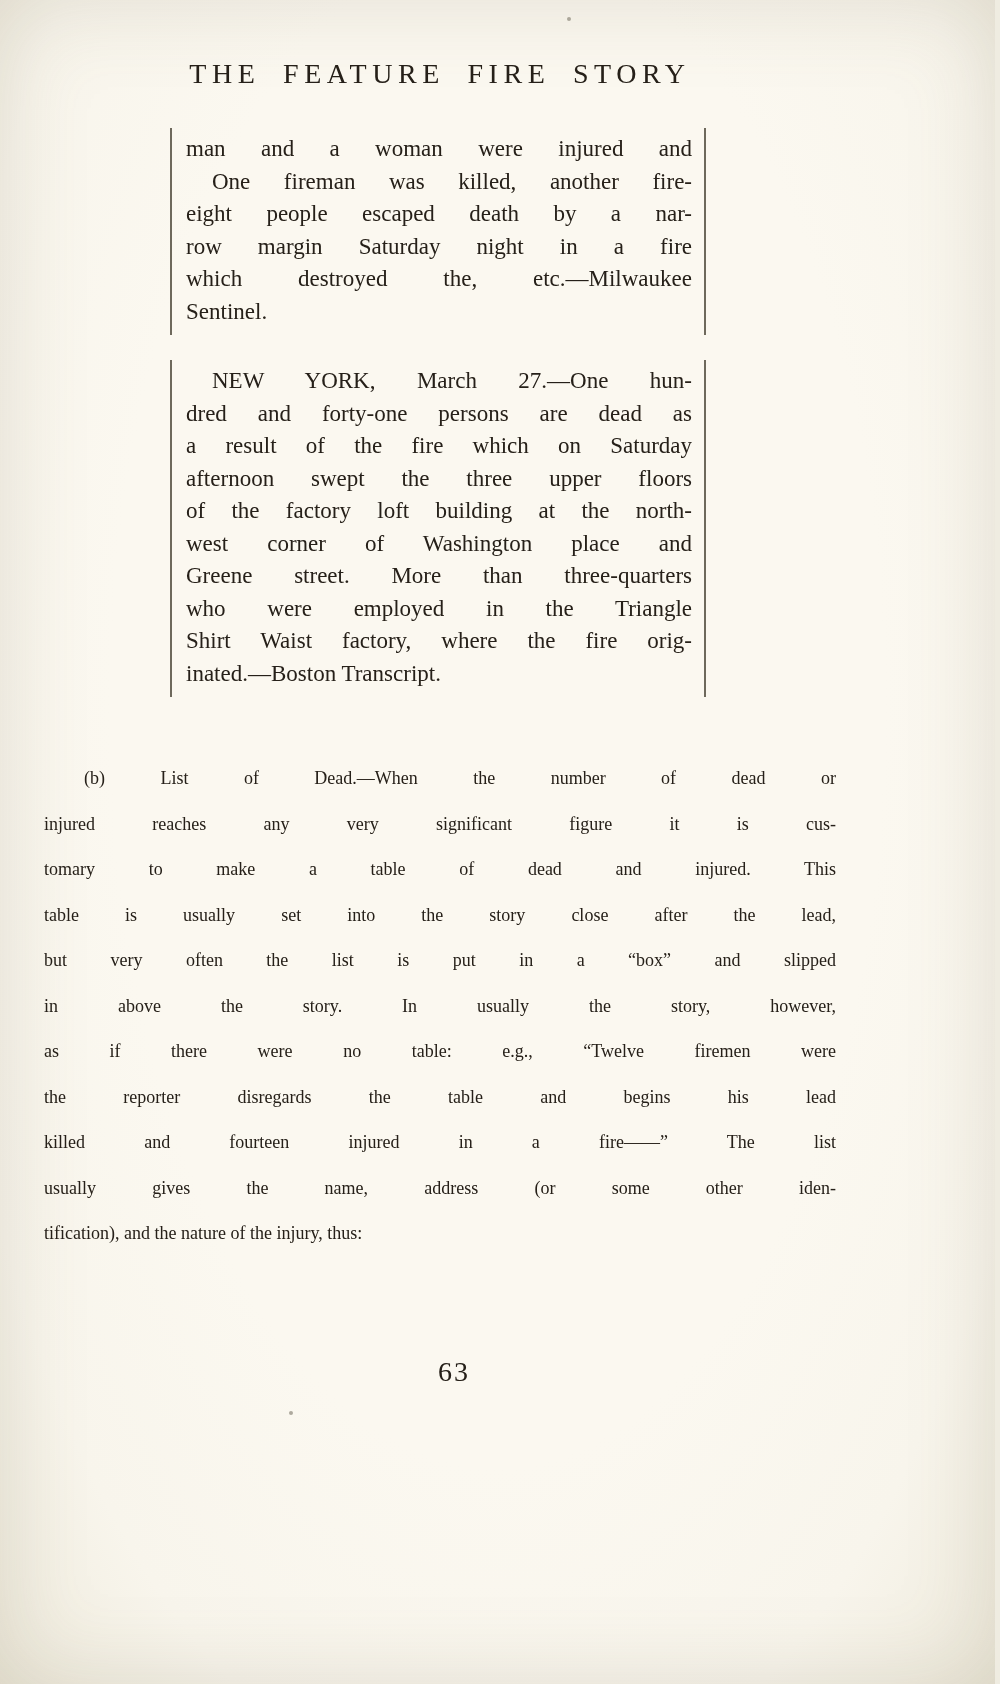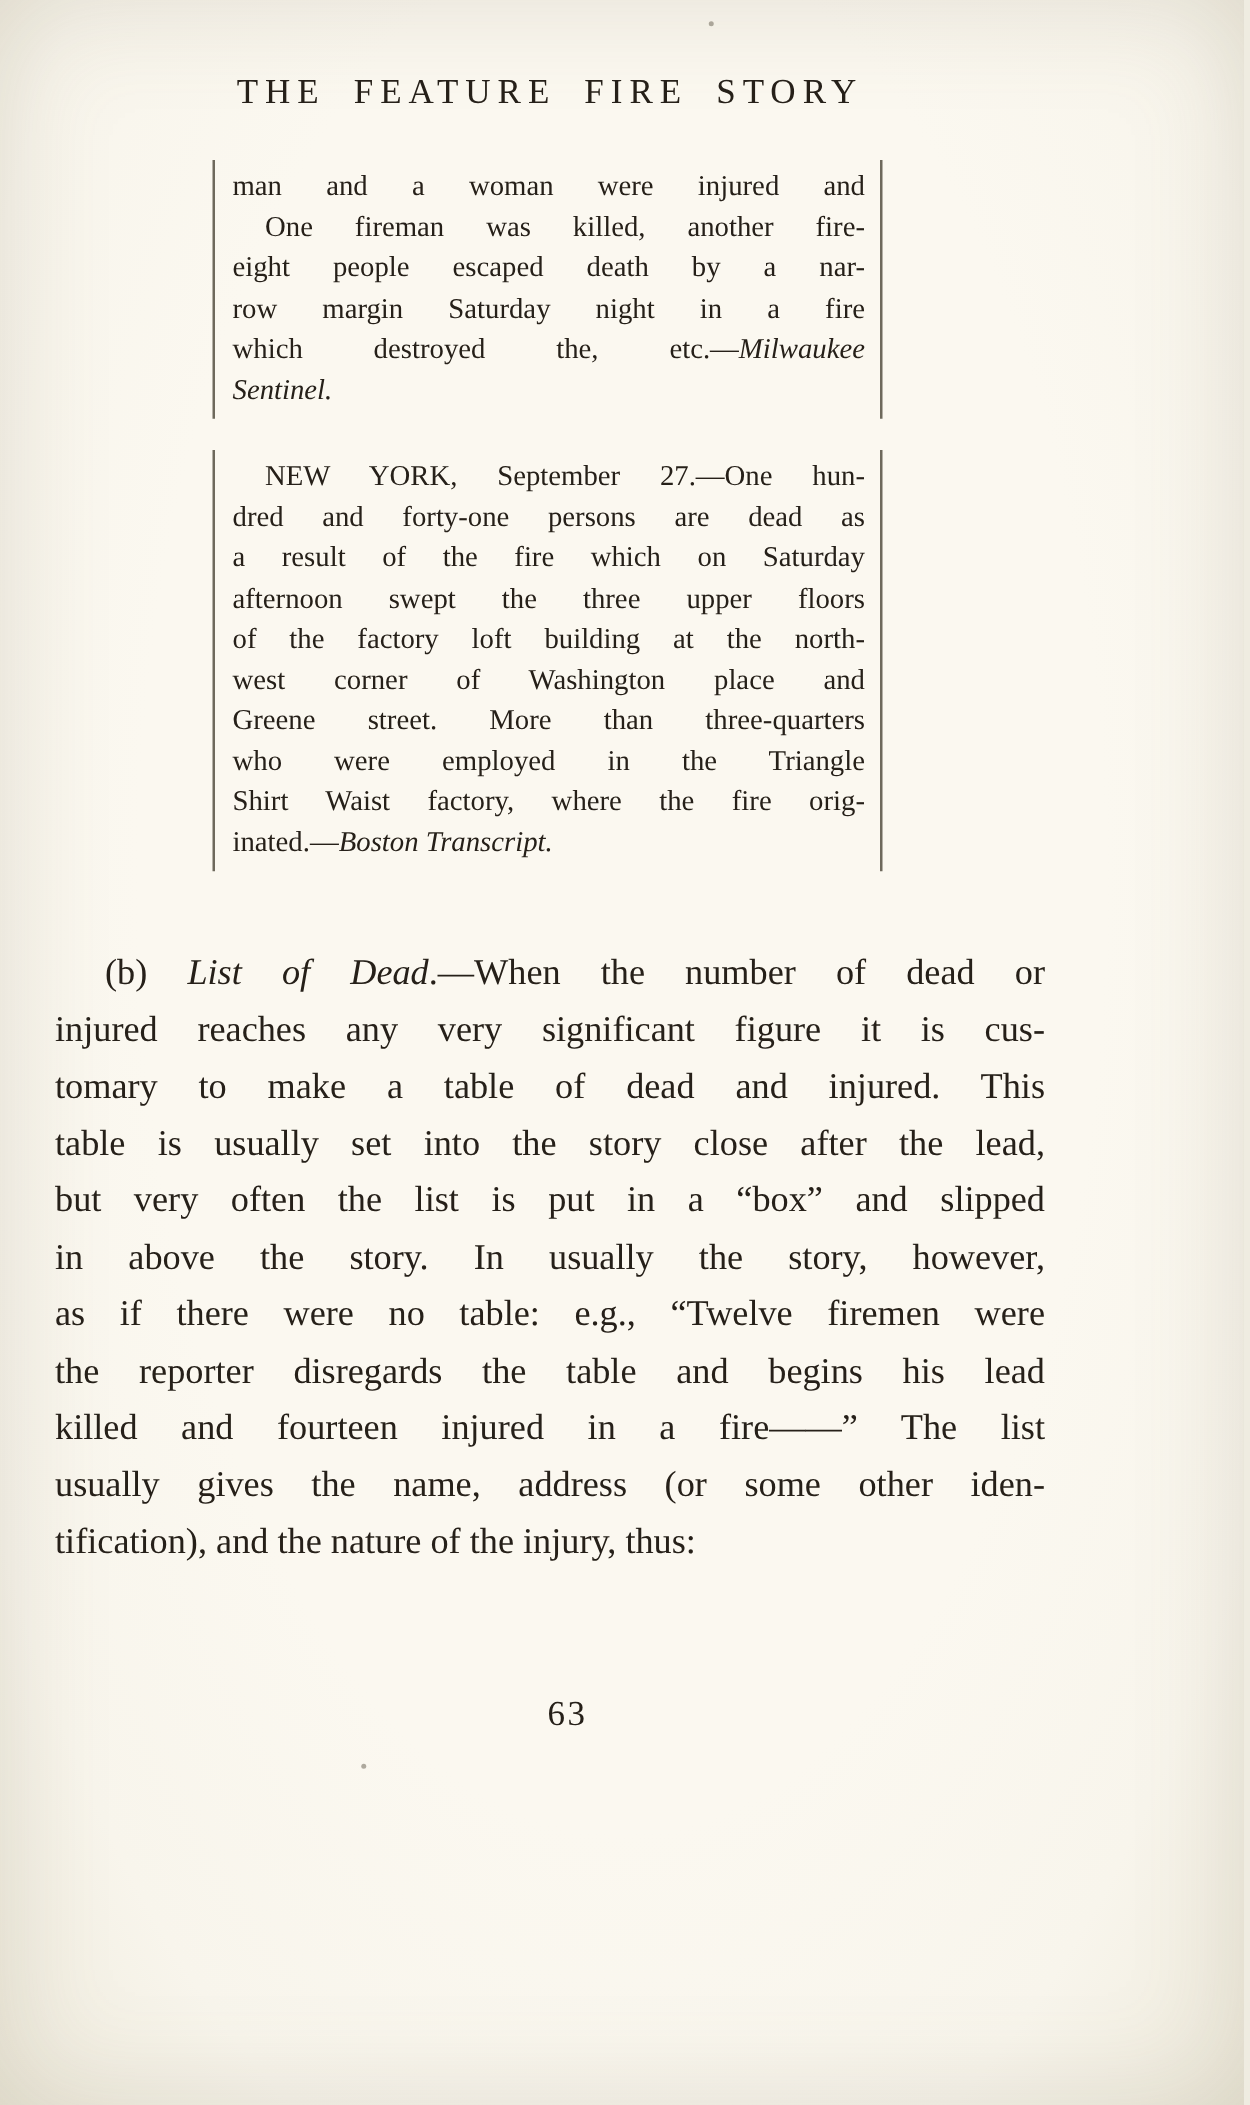--- a/index.html
+++ b/index.html
@@ -41,31 +41,31 @@
     font-size: 23px;
     line-height: 32.5px;
   }
   .quote-1 { top: 128px; }
   .quote-2 { top: 360px; }
   .para {
     position: absolute;
     left: 44px;
     top: 756px;
     width: 792px;
-    font-size: 29px;
+    font-size: 18px;
     line-height: 45.5px;
   }
   .line {
     text-align: justify;
     text-align-last: justify;
   }
   .line.flush { text-align-last: left; }
   .quote .line.indent { text-indent: 26px; }
   .para .line.indent { text-indent: 40px; }
-  .italic { font-style: italic; }
+  .italic { }
   .page-number {
     position: absolute;
     top: 1356px;
     left: 0;
     width: 880px;
     text-align: center;
     font-size: 28px;
     letter-spacing: 2px;
     padding-left: 28px;
   }
@@ -91,21 +91,21 @@
   <section class="quote quote-1">
       <div class="line"><span>man and a woman were injured and</span></div>
       <div class="line indent"><span>One fireman was killed, another fire-</span></div>
       <div class="line"><span>eight people escaped death by a nar-</span></div>
       <div class="line"><span>row margin Saturday night in a fire</span></div>
       <div class="line"><span>which destroyed the, etc.—</span><span class="italic">Milwaukee</span></div>
       <div class="line flush"><span class="italic">Sentinel.</span></div>
     </section>
 
   <section class="quote quote-2">
-      <div class="line indent"><span>NEW YORK, September 27.—One hun-</span></div>
+      <div class="line indent"><span>NEW YORK, March 27.—One hun-</span></div>
       <div class="line"><span>dred and forty-one persons are dead as</span></div>
       <div class="line"><span>a result of the fire which on Saturday</span></div>
       <div class="line"><span>afternoon swept the three upper floors</span></div>
       <div class="line"><span>of the factory loft building at the north-</span></div>
       <div class="line"><span>west corner of Washington place and</span></div>
       <div class="line"><span>Greene street. More than three-quarters</span></div>
       <div class="line"><span>who were employed in the Triangle</span></div>
       <div class="line"><span>Shirt Waist factory, where the fire orig-</span></div>
       <div class="line flush"><span>inated.—</span><span class="italic">Boston Transcript.</span></div>
     </section>

